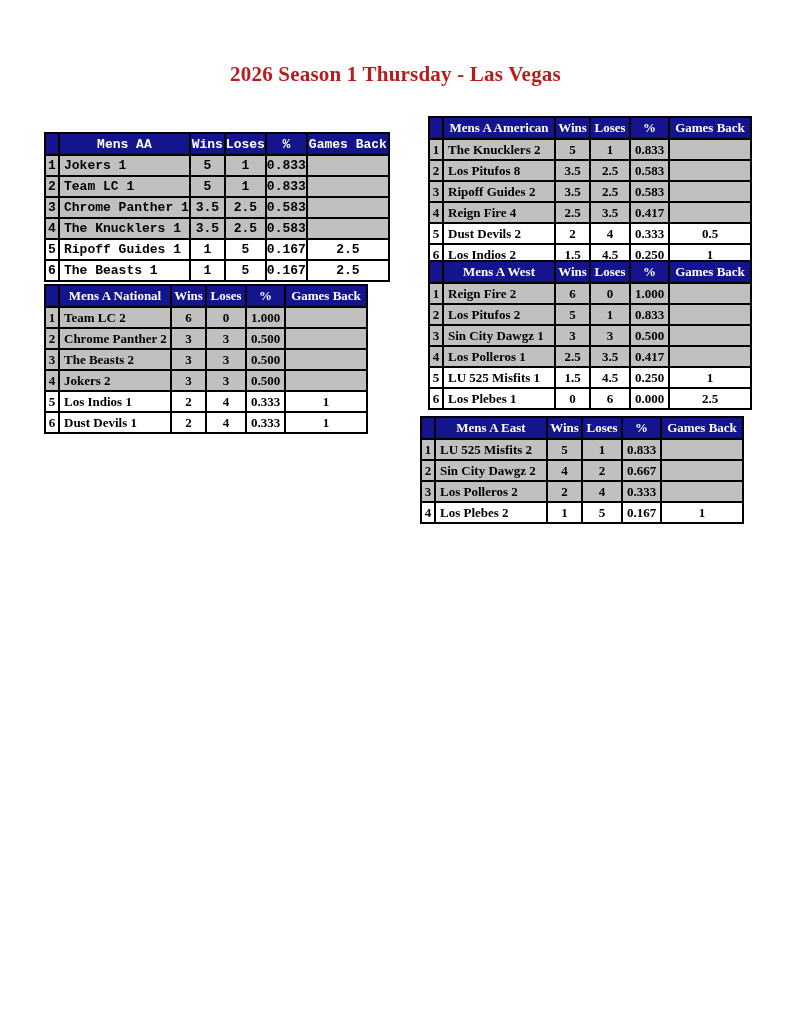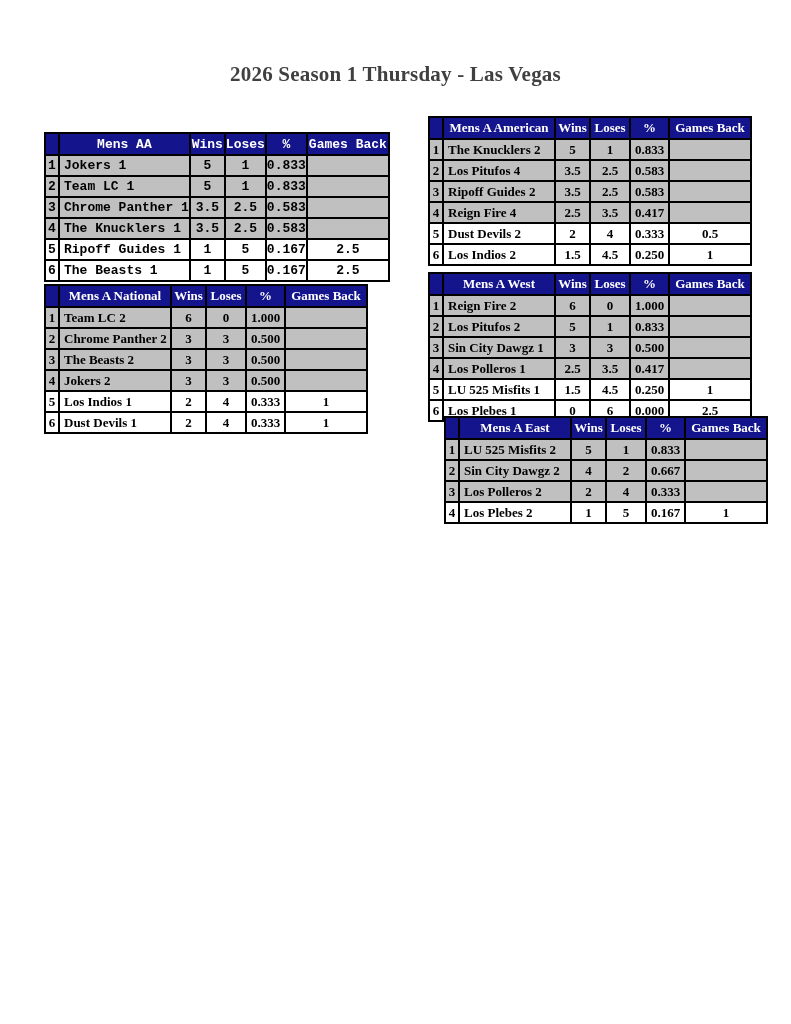--- a/index.html
+++ b/index.html
@@ -17,21 +17,21 @@
   }
   .title {
     position: absolute;
     top: 62px;
     left: 0;
     width: 791px;
     margin: 0;
     text-align: center;
     font-size: 21px;
     font-weight: bold;
-    color: #404040;
+    color: #b91c1c;
     letter-spacing: 0.2px;
   }
   table.standings {
     position: absolute;
     border-collapse: collapse;
     table-layout: fixed;
     font-size: 13px;
     font-weight: bold;
     color: #000000;
     border: 2px solid var(--border-color, #000);
@@ -59,22 +59,22 @@
     background: var(--shaded-row, #c0c0c0);
   }
   table.standings td.team {
     text-align: left;
     padding-left: 4px;
   }
   
   .pos-0 { left: 44px;  top: 132px; font-family: Liberation Mono, monospace; }
   .pos-1 { left: 428px; top: 116px; }
   .pos-2 { left: 44px;  top: 284px; border-radius: 21px; }
-  .pos-3 { left: 428px; top: 272px; }
-  .pos-4 { left: 444px; top: 416px; }
+  .pos-3 { left: 428px; top: 260px; }
+  .pos-4 { left: 420px; top: 416px; }
 </style>
 </head>
 <body>
 
 <div class="page">
   <h1 class="title">2026 Season 1 Thursday - Las Vegas</h1>
   <div id="tables-root">
       <table class="standings pos-0">
         <colgroup>
           <col style="width: 14px;">
@@ -168,21 +168,21 @@
           <tr class="shaded">
             <td>1</td>
             <td class="team">The Knucklers 2</td>
             <td>5</td>
             <td>1</td>
             <td>0.833</td>
             <td></td>
           </tr>
           <tr class="shaded">
             <td>2</td>
-            <td class="team">Los Pitufos 4</td>
+            <td class="team">Los Pitufos 8</td>
             <td>3.5</td>
             <td>2.5</td>
             <td>0.583</td>
             <td></td>
           </tr>
           <tr class="shaded">
             <td>3</td>
             <td class="team">Ripoff Guides 2</td>
             <td>3.5</td>
             <td>2.5</td>

